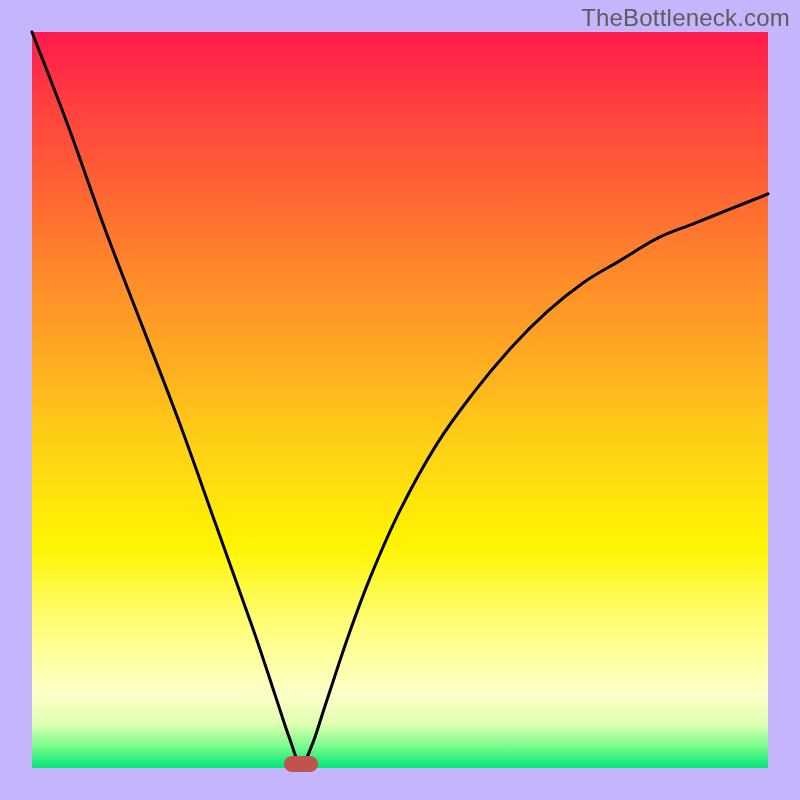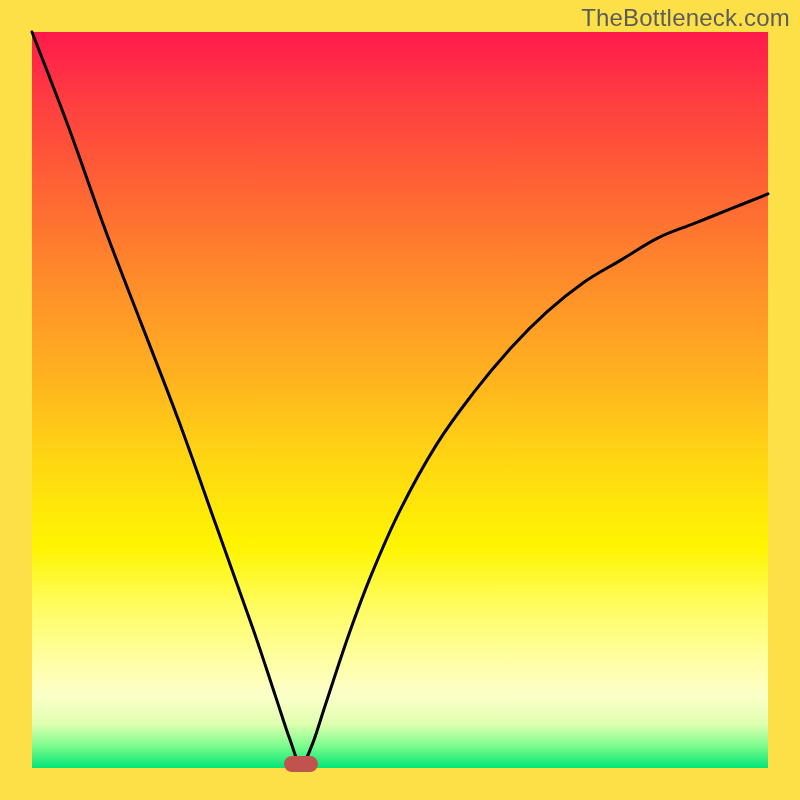--- a/index.html
+++ b/index.html
@@ -8,21 +8,21 @@
     width: 800px;
     height: 800px;
     overflow: hidden;
     background: #000;
     font-family: Arial, Helvetica, sans-serif;
   }
   .frame {
     position: relative;
     width: 800px;
     height: 800px;
-    background: #fde047;
+    background: #c4b5fd;
   }
   .watermark {
     position: absolute;
     top: 4px;
     right: 10px;
     font-size: 24px;
     font-weight: 500;
     color: #5c5c5c;
     letter-spacing: 0.2px;
     z-index: 10;

